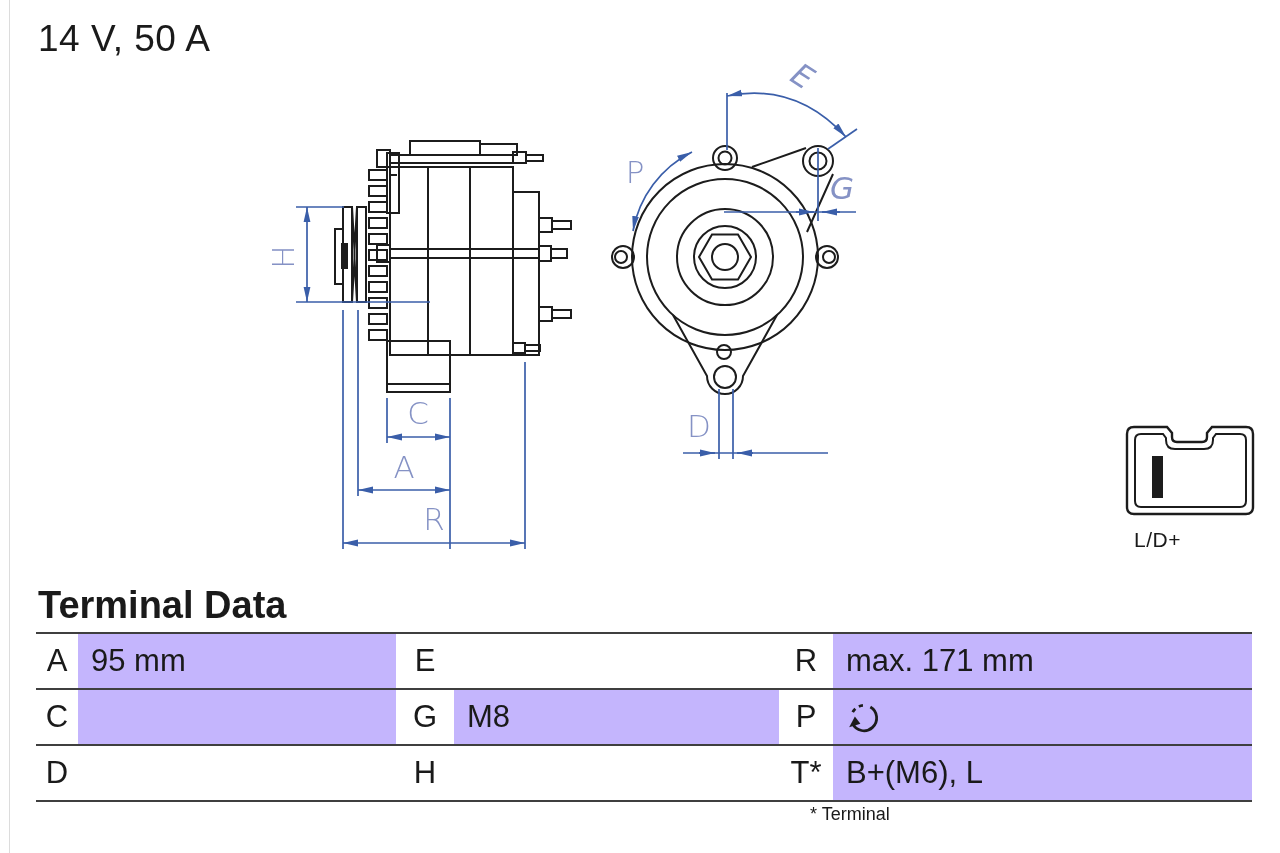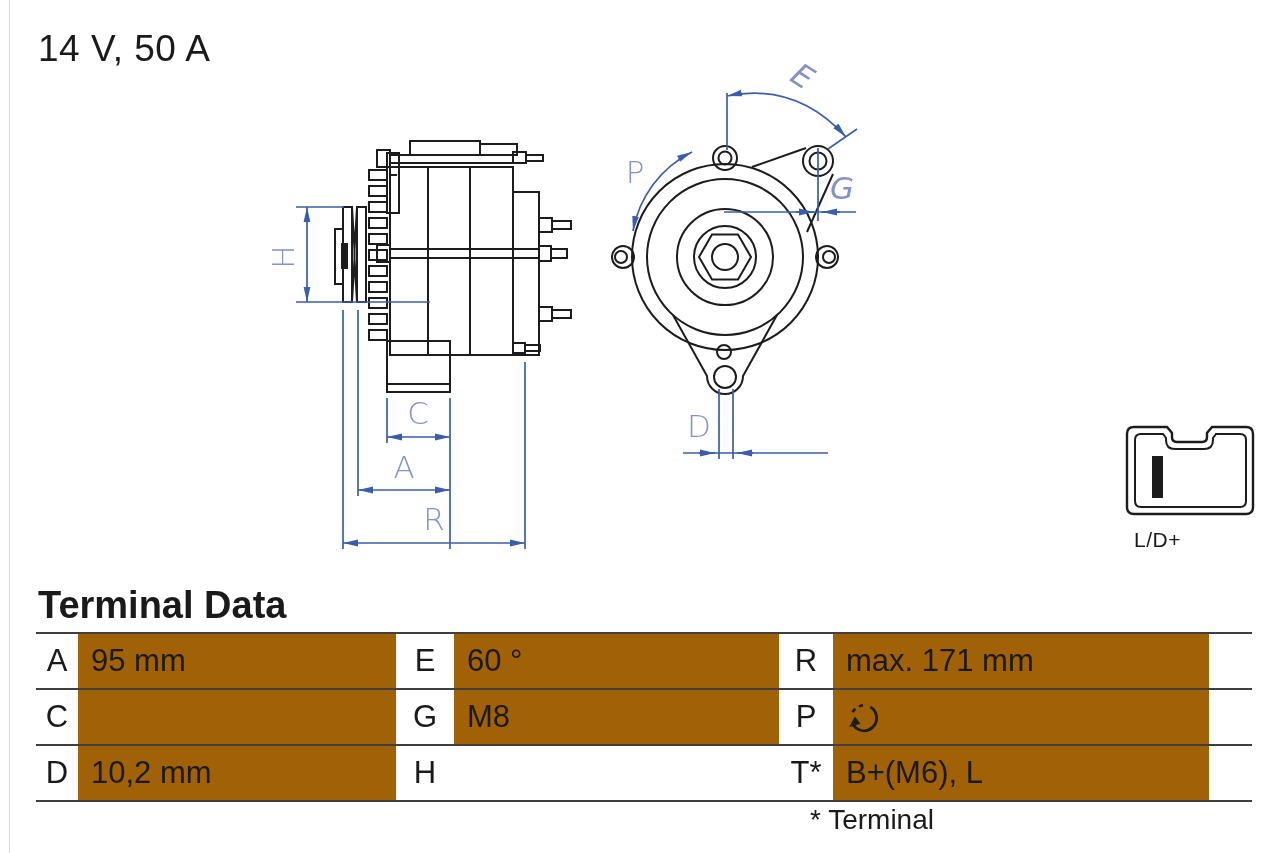--- a/index.html
+++ b/index.html
@@ -1,41 +1,41 @@
 <!DOCTYPE html>
 <html><head>
 <meta charset="utf-8">
 <style>
   html,body{margin:0;padding:0}
   body{
     width:1280px;height:853px;position:relative;background:#ffffff;
     font-family:"Liberation Sans",sans-serif;color:#1a1a1a;overflow:hidden;
   }
   .page-edge{position:absolute;left:9px;top:0;width:1px;height:853px;background:#dcdcdc}
-  .title{position:absolute;left:38px;top:28px;font-size:37px;letter-spacing:.5px;white-space:nowrap}
+  .title{position:absolute;left:38px;top:18px;font-size:37px;letter-spacing:.5px;white-space:nowrap}
   svg.drawing{position:absolute;left:0;top:0}
   .blk{stroke:#1c1c1c;stroke-width:2;fill:none}
   .blu{stroke:#3a5ea9;stroke-width:1.7;fill:none}
   .cadlbl{font-family:"DejaVu Sans",sans-serif;font-weight:200;fill:#8592c5;font-size:31px}
   .cadlbl.it{font-style:italic}
   .conn{stroke:#1c1c1c;stroke-width:2.4;fill:none}
   .connector-label{position:absolute;left:1134px;top:528px;font-size:21px;letter-spacing:.5px}
   .td-heading{position:absolute;left:38px;top:584px;font-size:38px;font-weight:bold;white-space:nowrap}
   .table{position:absolute;left:36px;top:632px;width:1216px;border-top:2px solid #3f3f3f}
   .row{position:relative;height:54px;border-bottom:2px solid #3f3f3f;font-size:31px}
   .cell{position:absolute;top:0;height:54px;line-height:54px;white-space:nowrap;box-sizing:border-box}
-  .gray{background:#a16207}
+  .gray{background:#c4b5fd}
   .k1{left:0;width:42px;text-align:center}
   .v1{left:42px;width:318px;padding-left:13px}
   .k2{left:360px;width:58px;text-align:center}
   .v2{left:418px;width:325px;padding-left:13px}
   .k3{left:743px;width:54px;text-align:center}
-  .v3{left:797px;width:376px;padding-left:13px}
+  .v3{left:797px;width:419px;padding-left:13px}
   .v3 svg,.v2 svg{vertical-align:middle;margin-top:-4px}
-  .footnote{position:absolute;left:810px;top:804px;font-size:28px;white-space:nowrap}
+  .footnote{position:absolute;left:810px;top:804px;font-size:18px;white-space:nowrap}
 </style>
 </head>
 <body>
 
 <div class="page-edge"></div>
 
 <div class="title">14 V, 50 A</div>
 
 <svg class="drawing" width="1280" height="580" viewBox="0 0 1280 580">
   <defs>
@@ -170,21 +170,20 @@
 <div class="connector-label">L/D+</div>
 
 <div class="td-heading">Terminal Data</div>
 
 <div class="table">
 
   <div class="row">
     <div class="cell k1">A</div>
     <div class="cell v1 gray">95 mm</div>
     <div class="cell k2">E</div>
-    <div class="cell v2 gray">60 °</div>
     <div class="cell k3">R</div>
     <div class="cell v3 gray">max. 171 mm</div>
   </div>
 
   <div class="row">
     <div class="cell k1">C</div>
     <div class="cell v1 gray"></div>
     <div class="cell k2">G</div>
     <div class="cell v2 gray">M8</div>
     <div class="cell k3">P</div>
@@ -192,20 +191,19 @@
       <svg width="36" height="36" viewBox="0 0 34 34">
         <path d="M23,7.6 A12,12 0 1 1 6.1,23.1" fill="none" stroke="#1c1c1c" stroke-width="2.6"></path>
         <path d="M16,6 A12,12 0 0 0 5.4,14.9" fill="none" stroke="#1c1c1c" stroke-width="2.6" stroke-dasharray="4 4"></path>
         <polygon points="3,26.6 13.6,23.4 8.4,16.6" fill="#1c1c1c"></polygon>
       </svg>
     </div>
   </div>
 
   <div class="row">
     <div class="cell k1">D</div>
-    <div class="cell v1 gray">10,2 mm</div>
     <div class="cell k2">H</div>
     <div class="cell k3">T*</div>
     <div class="cell v3 gray">B+(M6), L</div>
   </div>
 </div>
 
 <div class="footnote">* Terminal</div>
 
 </body></html>

